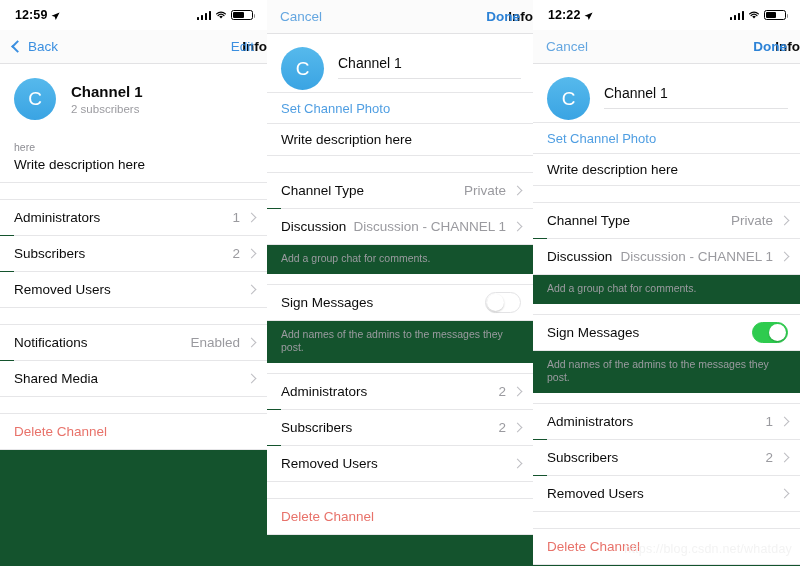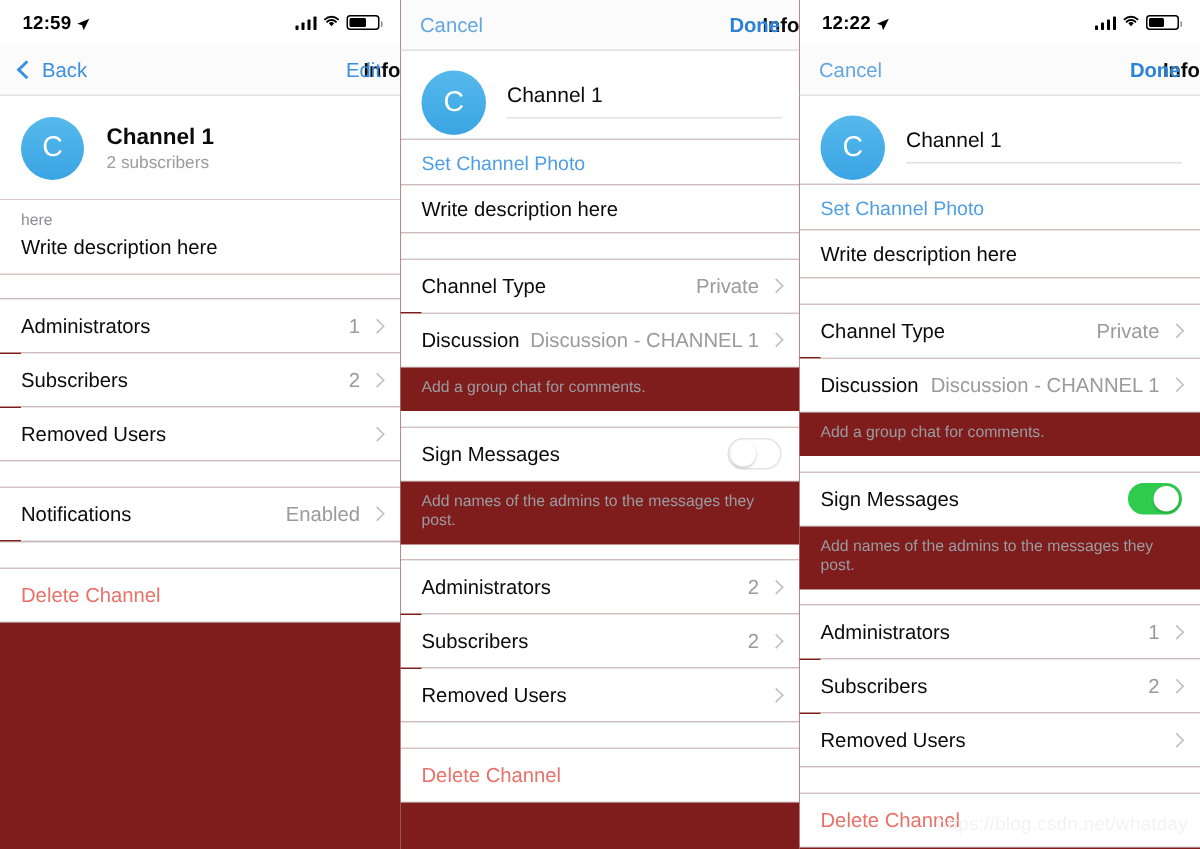--- a/index.html
+++ b/index.html
@@ -15,21 +15,21 @@
     -webkit-font-smoothing: antialiased;
   }
   .screens {
     display: flex;
     width: 800px;
     height: 566px;
   }
   .panel {
     position: relative;
     height: 566px;
-    background: #7f1d1d;
+    background: #14532d;
     overflow: hidden;
     flex: 0 0 auto;
   }
   .panel.p1 { width: 267px; }
   .panel.p2 { width: 266px; }
   .panel.p3 { width: 267px; }
 
   
   .statusbar {
     height: 30px;
@@ -402,20 +402,24 @@
 
     <div class="spacer-16"></div>
     <div class="sep full"></div>
 
     <div class="row">
       <span class="label">Notifications</span>
       <span class="value">Enabled</span>
       <span class="chev"></span>
     </div>
     <div class="sep"></div>
+    <div class="row">
+      <span class="label">Shared Media</span>
+      <span class="chev solo"></span>
+    </div>
     <div class="sep full"></div>
 
     <div class="spacer-16"></div>
     <div class="sep full"></div>
     <div class="danger">Delete Channel</div>
     <div class="sep full"></div>
   </div>
 
   <div class="panel p2">
 

